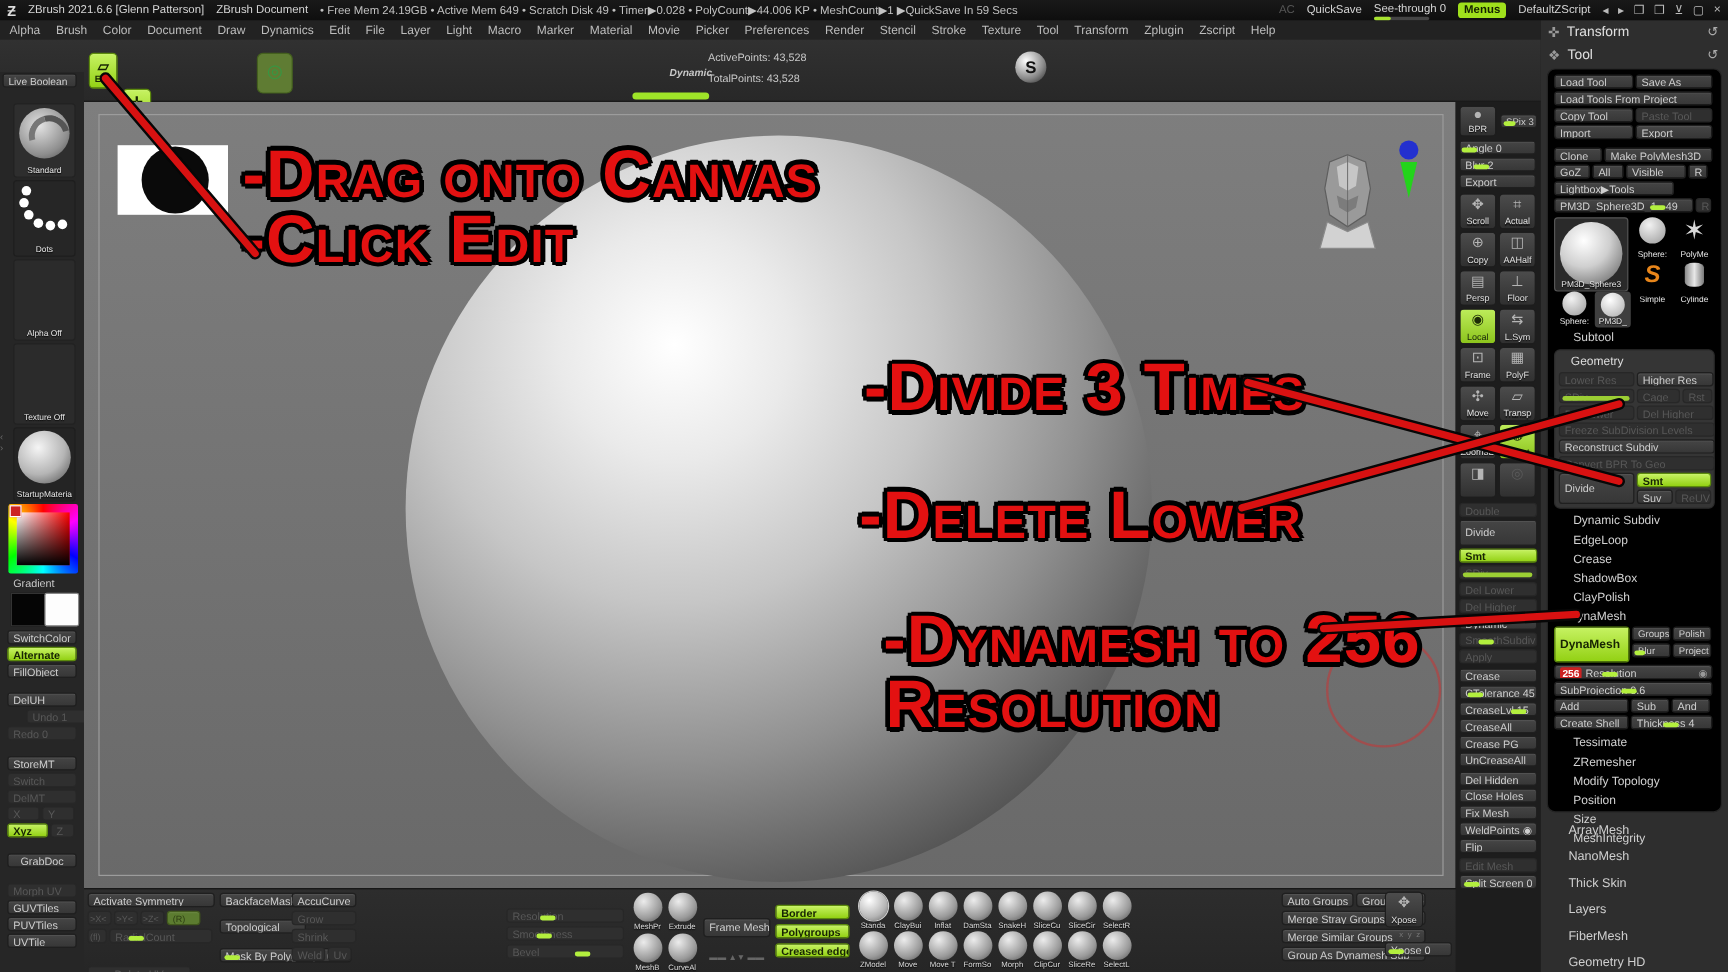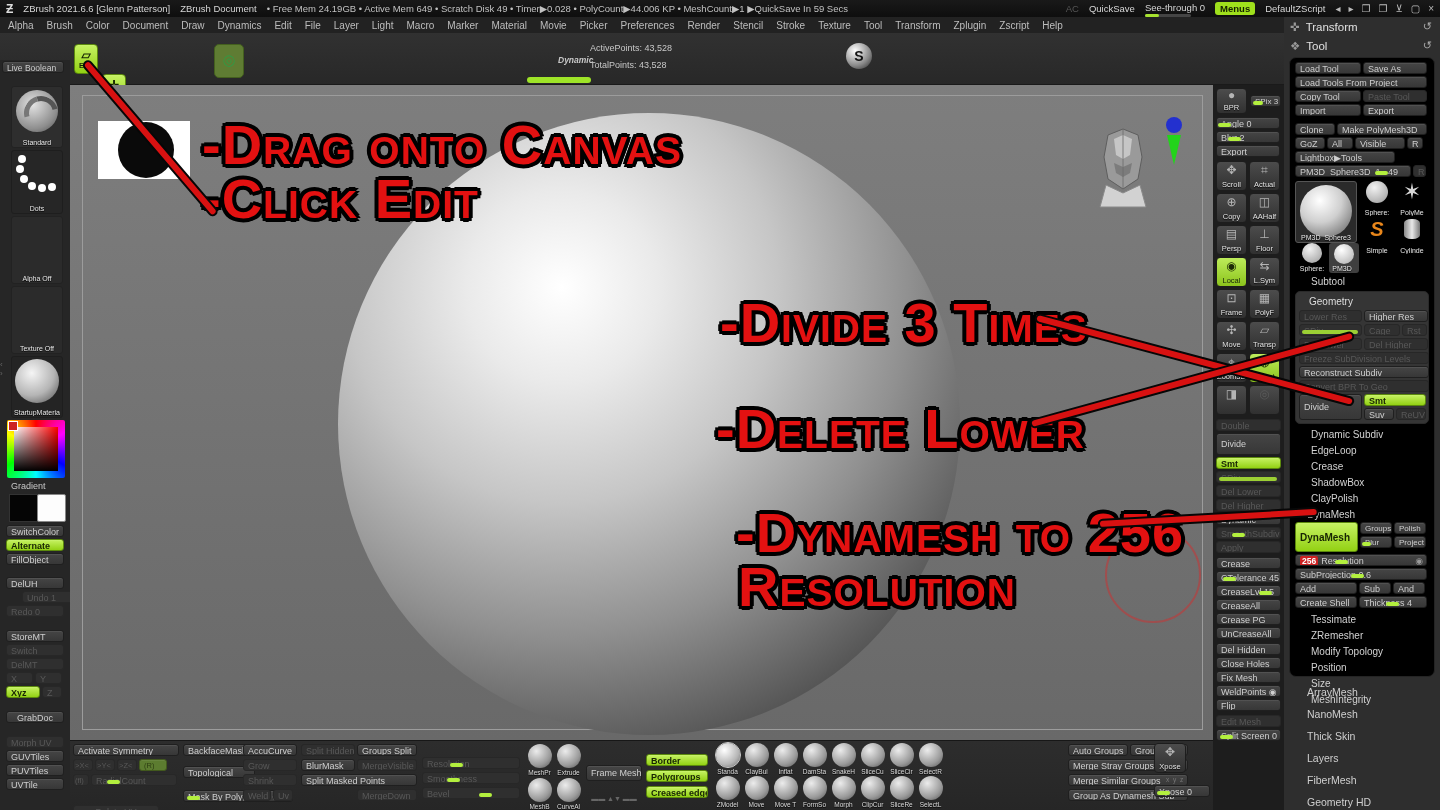--- a/index.html
+++ b/index.html
@@ -566,29 +566,20 @@
     <div class="abs vlist" style="left:173px;top:3px;width:54px;gap:3px;">
       <div class="zbtn">AccuCurve</div>
       <div class="zbtn dim">Grow</div>
       <div class="zbtn dim">Shrink</div>
       <div class="hlist">
         <div class="zbtn dim" style="width:28px;">Weld</div>
         <div class="zbtn dim" style="width:20px;">Uv</div>
       </div>
     </div>
 
-    <div class="abs wrap" style="left:231px;top:3px;width:118px;gap:3px 2px;">
-        <div class="zbtn dim" style="width: 54px;"><span>Split Hidden</span></div>
-        <div class="zbtn" style="width: 60px;"><span>Groups Split</span></div>
-        <div class="zbtn" style="width: 54px;"><span>BlurMask</span></div>
-        <div class="zbtn dim" style="width: 60px;"><span>MergeVisible</span></div>
-        <div class="zbtn" style="width: 116px;"><span>Split Masked Points</span></div>
-        <div class="zbtn ghost" style="width: 54px;"><span></span></div>
-        <div class="zbtn dim" style="width: 60px;"><span>MergeDown</span></div>
-      </div>
 
     <div class="abs vlist" style="left:352px;top:16px;width:98px;gap:3px;">
       <div class="zbtn slider dim"><span>Resolution</span><i class="handle" style="left:28%;"></i></div>
       <div class="zbtn slider dim"><span>Smoothness</span><i class="handle" style="left:25%;"></i></div>
       <div class="zbtn slider dim"><span>Bevel</span><i class="handle" style="left:58%;"></i></div>
     </div>
 
     <div class="abs wrap" style="left:456px;top:3px;width:58px;gap:2px;">
         <div class="bthumb">
           <div class="blob"></div>

